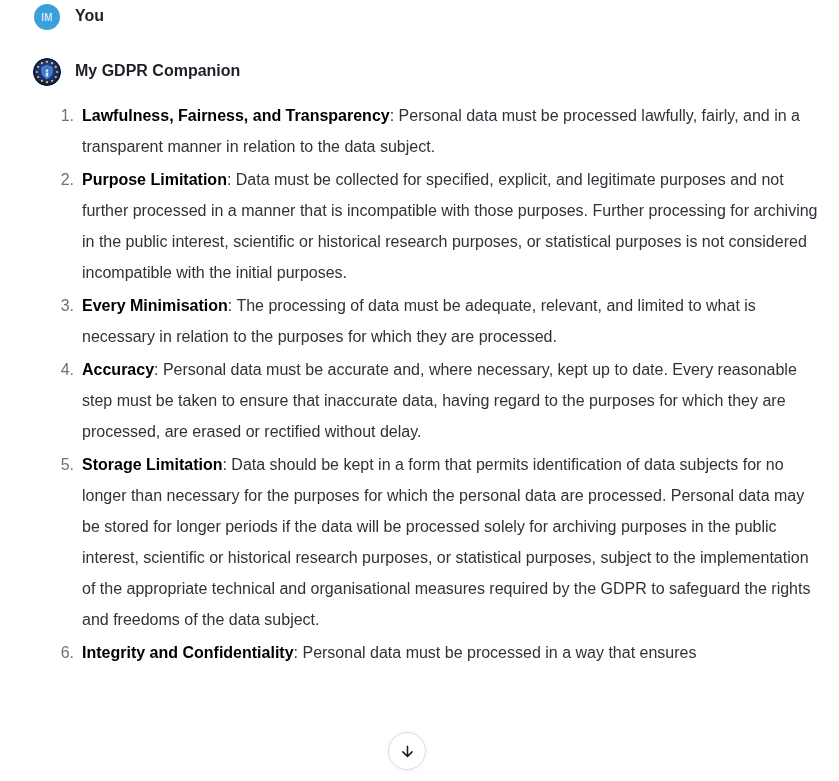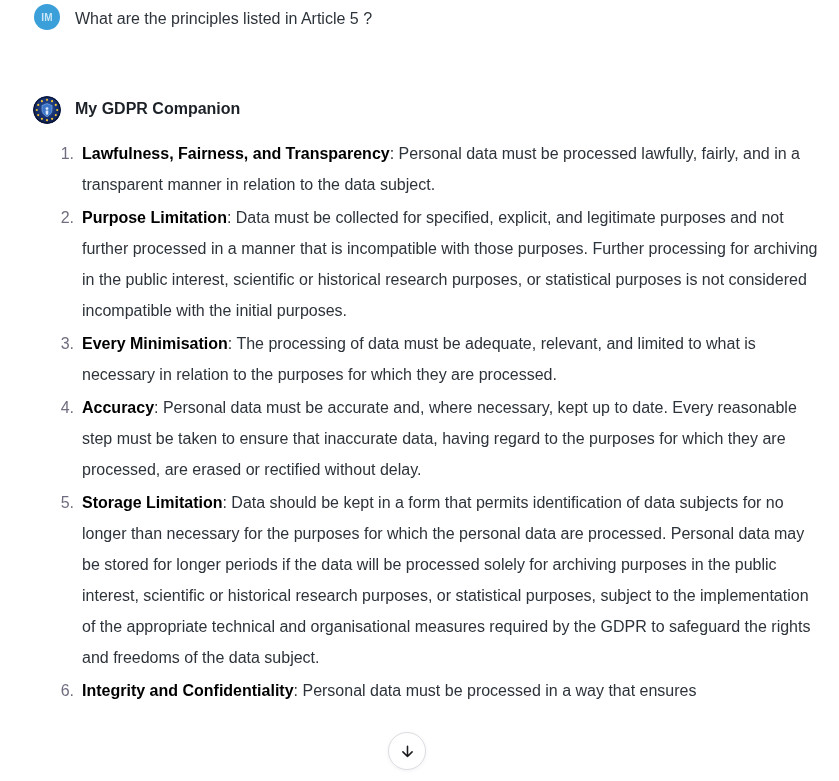--- a/index.html
+++ b/index.html
@@ -9,21 +9,21 @@
     height: 781px;
     overflow: hidden;
     background: #ffffff;
     font-family: "Liberation Sans", sans-serif;
     color: #2d333a;
     position: relative;
   }
   .chat { padding: 3px 20px 0 33px; }
 
   .msg { display: flex; align-items: flex-start; }
-  .msg-assistant { margin-top: 63px; }
+  .msg-assistant { margin-top: 28px; }
 
   .avatar-col { width: 28px; flex-shrink: 0; margin-right: 14px; display: flex; justify-content: center; }
 
   .avatar-user {
     width: 26px; height: 26px; margin-top: 1px;
     border-radius: 50%;
     background: #3b9fd9;
     color: #c9e6f8;
     font-size: 10px; font-weight: 700; letter-spacing: 0.3px;
     display: flex; align-items: center; justify-content: center;
@@ -70,21 +70,21 @@
 </head>
 <body>
 
 <div class="chat">
 
   <div class="msg msg-user">
     <div class="avatar-col">
       <div class="avatar-user">IM</div>
     </div>
     <div class="msg-body">
-      <div class="user-text">What are the principles listed in Article 5 ?</div>
+      <div class="msg-name">You</div>
     </div>
   </div>
 
   <div class="msg msg-assistant">
     <div class="avatar-col">
       <span class="avatar-assistant">
         <svg width="28" height="28" viewBox="0 0 28 28" xmlns="http://www.w3.org/2000/svg" aria-hidden="true">
           <defs>
             <radialGradient id="gGlobe" cx="50%" cy="42%" r="65%">
               <stop offset="0%" stop-color="#2e57a8"></stop>

